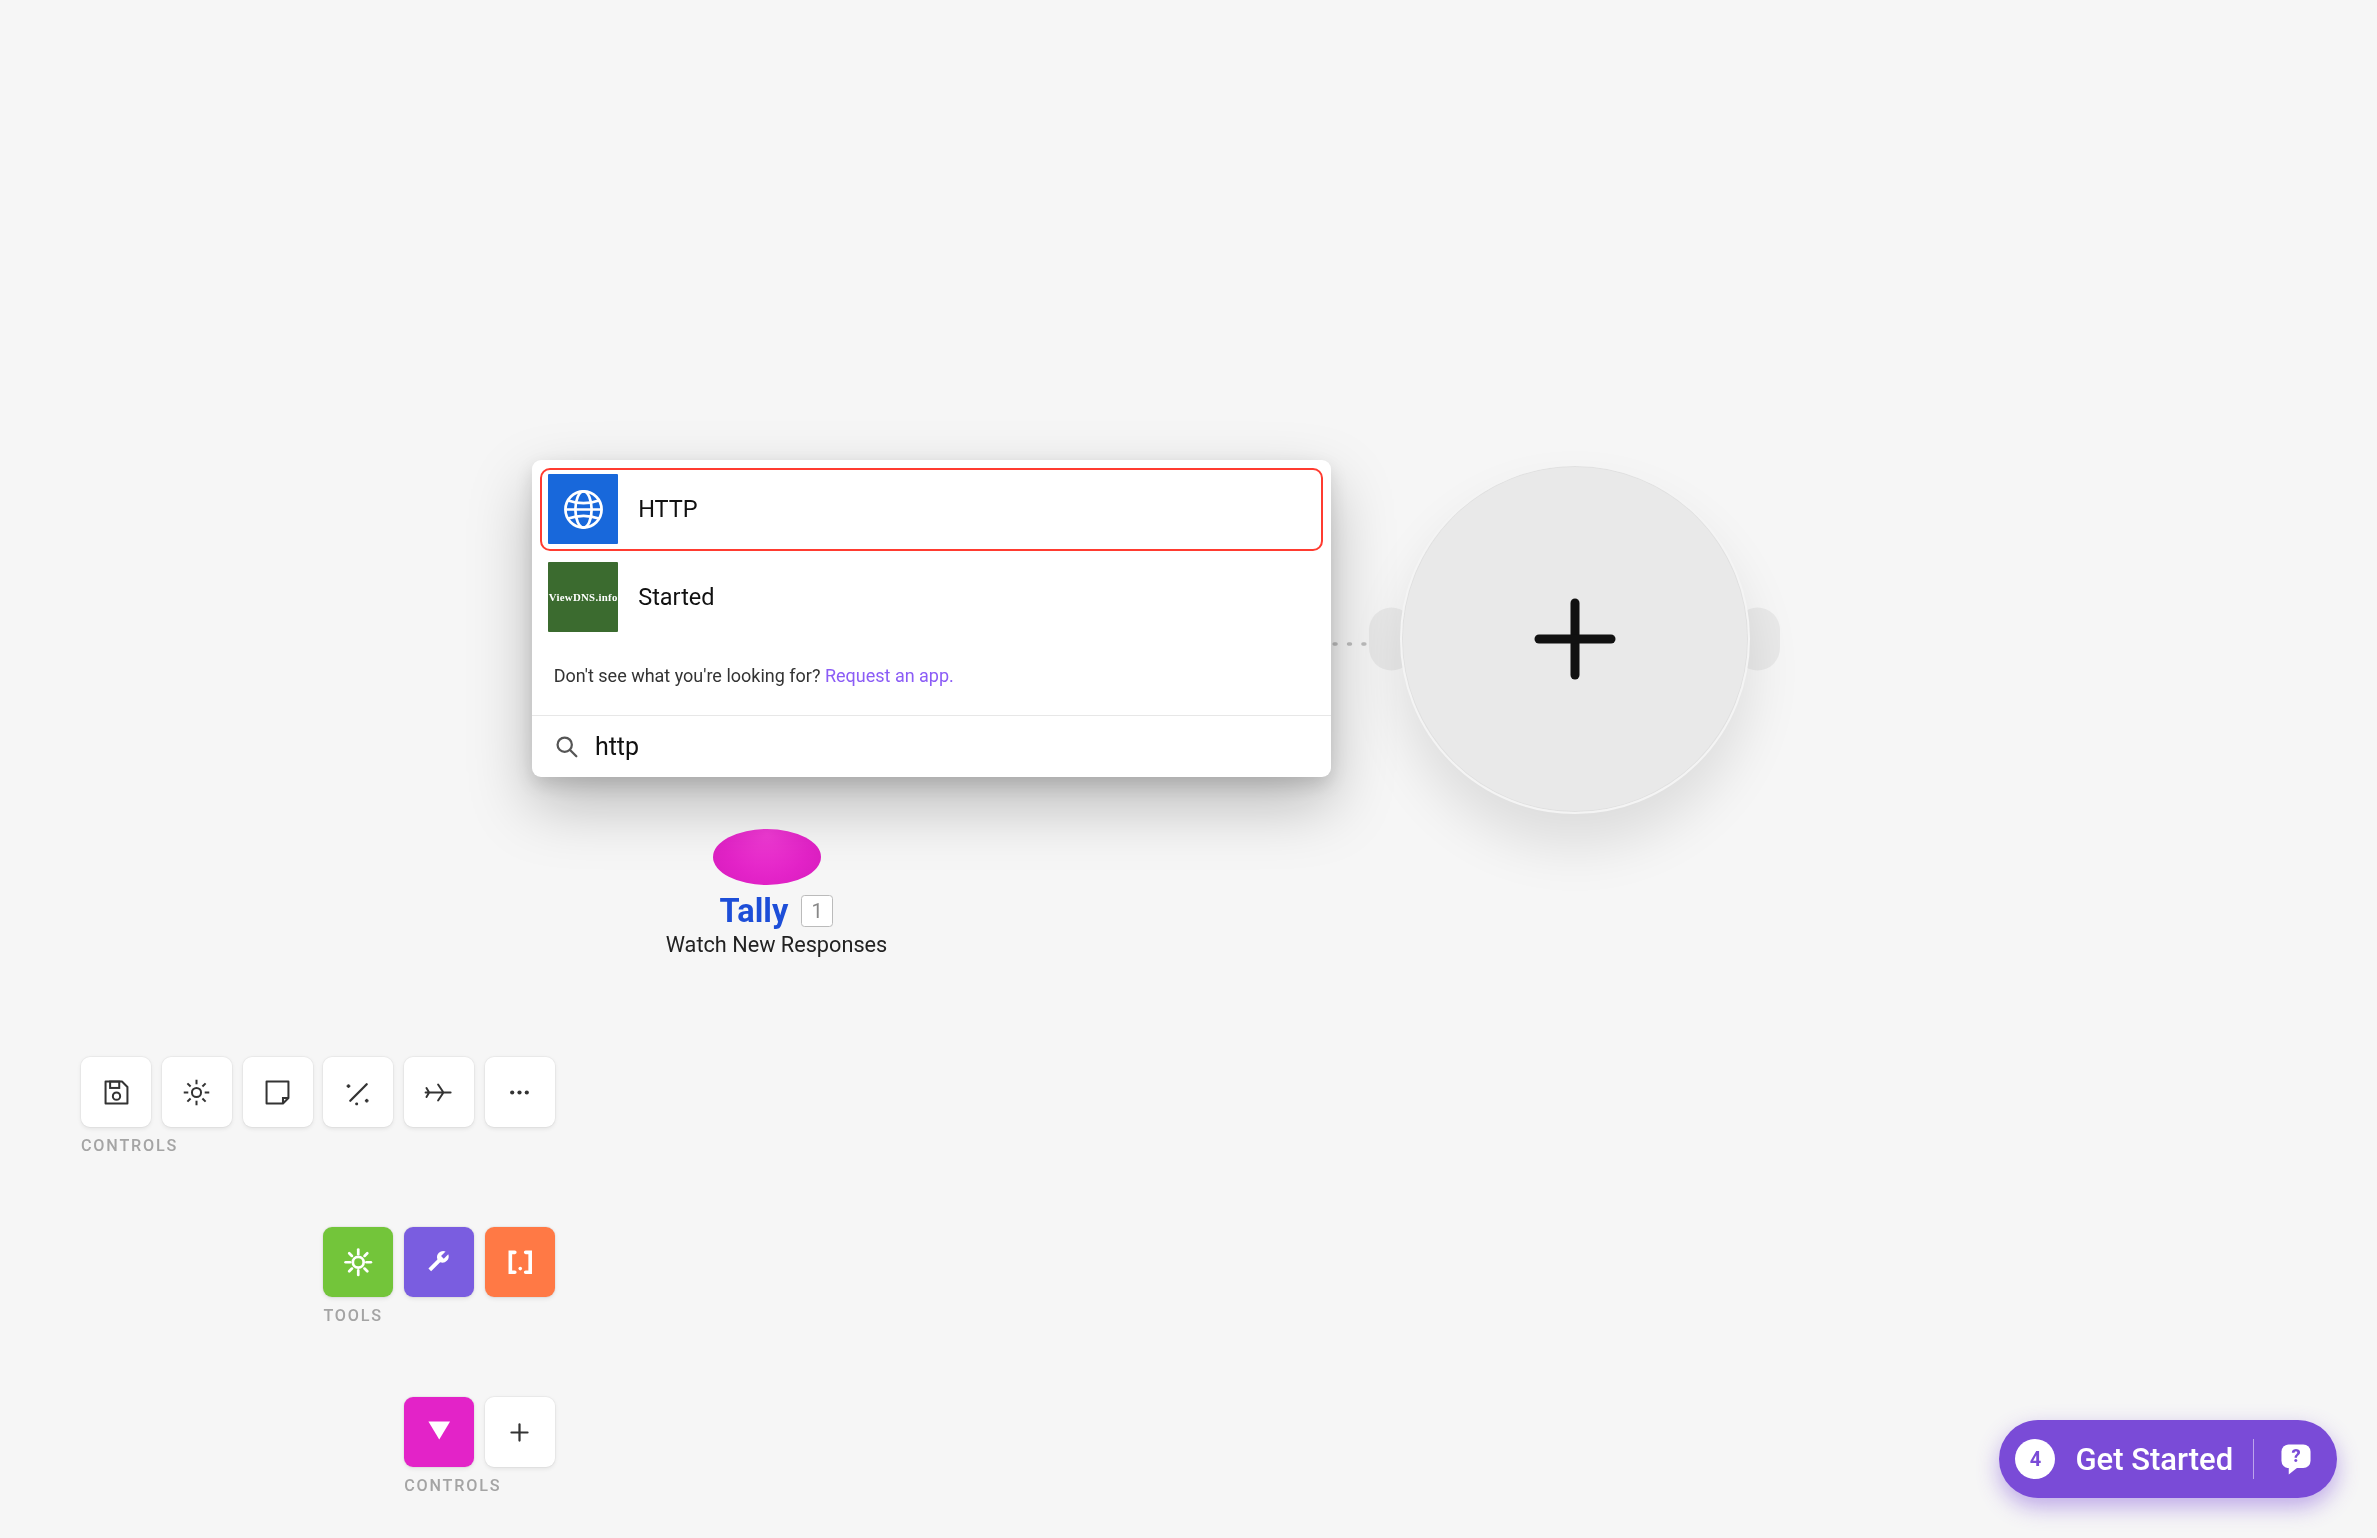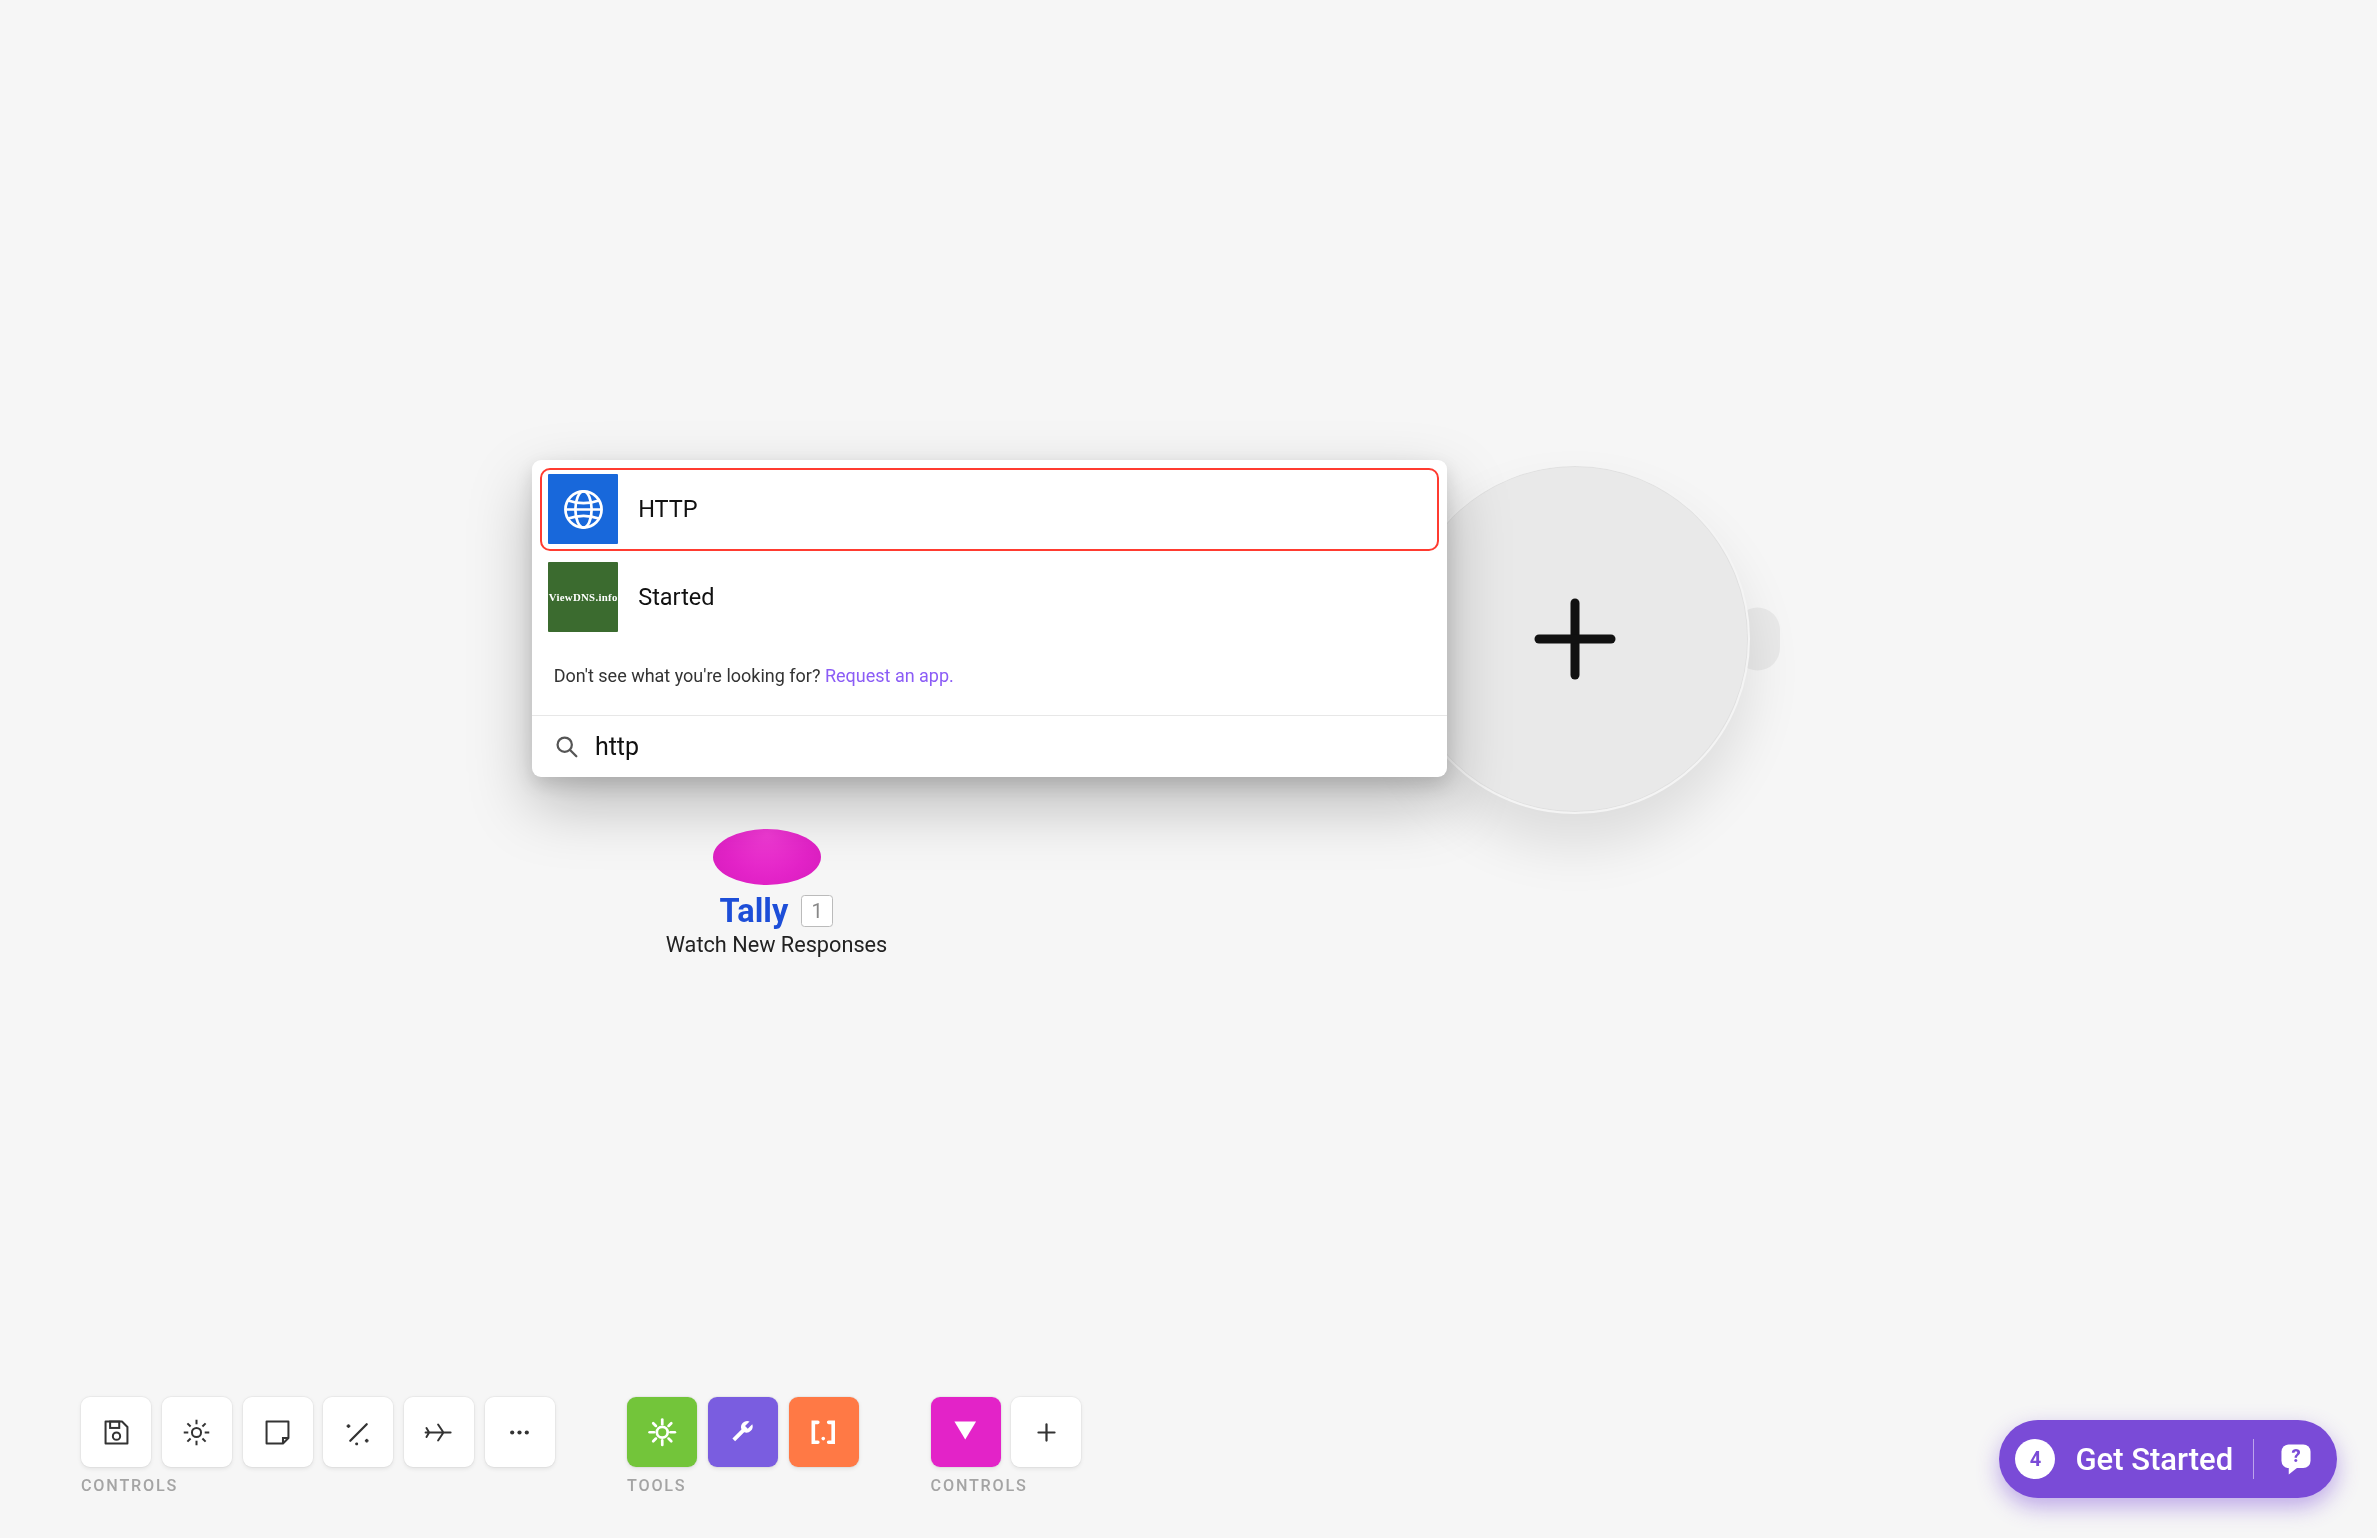--- a/index.html
+++ b/index.html
@@ -112,21 +112,21 @@
     justify-content: center;
     z-index: 2;
   }
   .plus-circle svg { display: block; }
 
   
   .popup {
     position: absolute;
     left: 532px;
     top: 460px;
-    width: 915px;
+    width: 799px;
     background: #fff;
     border-radius: 9px;
     box-shadow: 0 27px 63px rgba(0,0,0,0.25), 0 7.2px 18px rgba(0,0,0,0.12);
     z-index: 10;
     display: flex;
     flex-direction: column;
   }
   .popup-results {
     padding: 9px 9px 0 9px;
   }
@@ -199,20 +199,21 @@
 
   
   .toolbar {
     position: absolute;
     left: 81px;
     bottom: 43px;
     display: flex;
     align-items: flex-end;
     gap: 72px;
     z-index: 5;
+    flex-direction: column;
   }
   .toolbar-group { display: flex; flex-direction: column; gap: 9px; }
   .toolbar-row { display: flex; gap: 10.8px; }
   .toolbar-label {
     font-size: 16.2px;
     letter-spacing: 1.8px;
     color: #a4a4a4;
     font-weight: 500;
   }
   .tb-btn {

